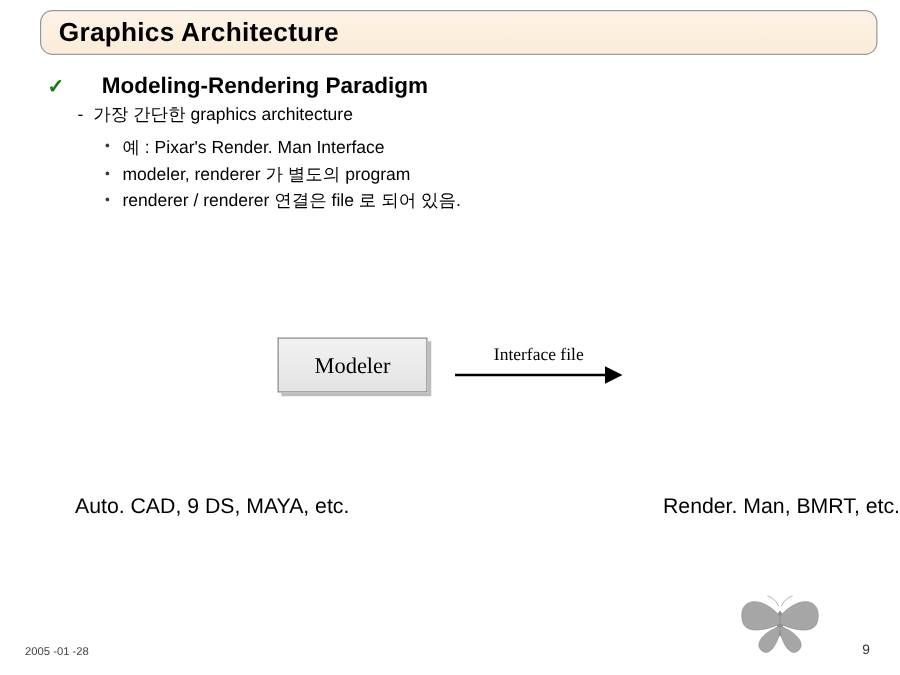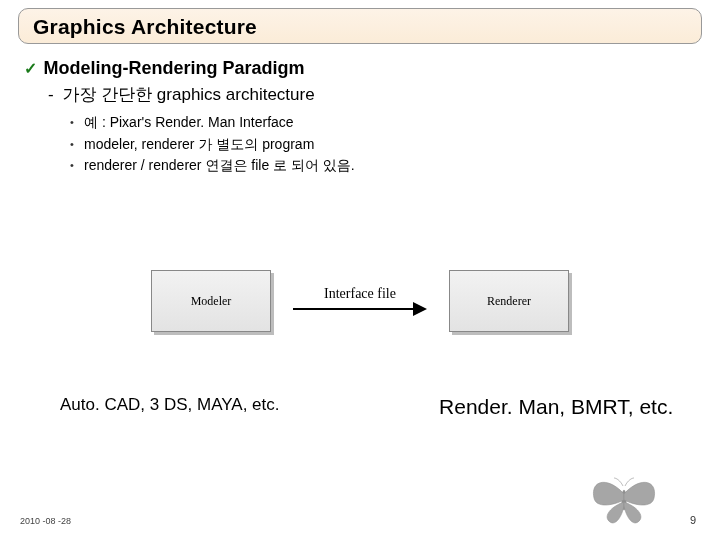--- a/index.html
+++ b/index.html
@@ -1,57 +1,57 @@
 <!DOCTYPE html>
 <html><head>
 <meta charset="utf-8">
 <style>
   * { box-sizing: border-box; margin: 0; padding: 0; }
   html, body { width: 720px; height: 540px; font-family: "Malgun Gothic", "Segoe UI", Arial, sans-serif; background: #fff; color: #000; }
-  .slide { width: 720px; height: 540px; position: relative; padding: 8px 18px 0 18px; }
+  .slide { width: 720px; height: 540px; position: relative; padding: 8px 18px 0 32px; }
   .title-bar {
     border: 1px solid #999;
     border-radius: 10px;
     background: linear-gradient(#fdf3e7, #fbecd8);
     padding: 6px 14px 4px 14px;
     margin-bottom: 14px;
   }
   .title-bar h1 { font-size: 21px; font-weight: bold; letter-spacing: 0.2px; }
   .body { padding-left: 6px; }
   .line1 { display: flex; align-items: baseline; gap: 6px; margin-bottom: 4px; }
   .check { color: #1a7a1a; font-size: 16px; font-weight: bold; }
-  .heading { font-size: 18px; font-weight: bold; }
-  .line2 { padding-left: 24px; font-size: 17px; margin-bottom: 6px; }
+  .heading { font-size: 18px; font-weight: bold; margin-left: 24px; }
+  .line2 { padding-left: 24px; font-size: 14px; margin-bottom: 6px; }
   .line2 .dash { margin-right: 4px; }
   .bullets { padding-left: 60px; font-size: 14px; line-height: 1.55; }
   .bullets li { list-style: none; position: relative; }
   .bullets li::before { content: "•"; position: absolute; left: -14px; color: #333; font-size: 11px; top: 2px; }
   .diagram { position: absolute; top: 270px; left: 0; width: 720px; display: flex; justify-content: center; align-items: center; gap: 22px; }
   .box {
-    width: 120px; height: 62px;
+    width: 120px; height: 44px;
     background: linear-gradient(#f2f2f2, #e3e3e3);
     border: 1px solid #888;
     box-shadow: 3px 3px 0 #bdbdbd;
     display: flex; align-items: center; justify-content: center;
     font-family: Georgia, "Times New Roman", serif;
-    font-size: 12px;
+    font-size: 18px;
   }
   .arrow-wrap { display: flex; flex-direction: column; align-items: center; gap: 0; text-align: right; }
   .arrow-label { font-family: Georgia, "Times New Roman", serif; font-size: 14px; }
   .arrow-line { display: flex; align-items: center; }
   .arrow-shaft { width: 120px; height: 2px; background: #000; }
   .arrow-head {
     width: 0; height: 0;
     border-left: 14px solid #000;
     border-top: 7px solid transparent;
     border-bottom: 7px solid transparent;
   }
   .captions { position: absolute; top: 395px; left: 0; width: 720px; display: flex; }
   .cap-left { width: 52%; text-align: left; padding-left: 60px; font-size: 17px; }
-  .cap-right { width: 48%; text-align: center; padding-left: 18px; font-size: 21px; }
+  .cap-right { width: 48%; text-align: right; padding-left: 18px; font-size: 17px; }
   .footer-date { position: absolute; bottom: 14px; left: 20px; font-size: 9px; color: #444; }
   .footer-page { position: absolute; bottom: 14px; right: 24px; font-size: 11px; color: #333; }
   .butterfly { position: absolute; bottom: 8px; right: 56px; opacity: 0.65; }
 </style>
 </head>
 <body>
 
 <div class="slide">
 
   <div class="title-bar">
@@ -76,38 +76,37 @@
 
   <div class="diagram">
     <div class="box">Modeler</div>
     <div class="arrow-wrap">
       <div class="arrow-label">Interface file</div>
       <div class="arrow-line">
         <div class="arrow-shaft"></div>
         <div class="arrow-head"></div>
       </div>
     </div>
-    <div class="box">Renderer</div>
   </div>
 
   <div class="captions">
-    <div class="cap-left">Auto. CAD, 3 DS, MAYA, etc.</div>
+    <div class="cap-left">Auto. CAD, 9 DS, MAYA, etc.</div>
     <div class="cap-right">Render. Man, BMRT, etc.</div>
   </div>
 
   <div class="butterfly">
     <svg width="80" height="56" viewBox="0 0 80 56">
       <g fill="#777" stroke="#555" stroke-width="0.6">
         <ellipse cx="40" cy="28" rx="2.2" ry="10" fill="#555"></ellipse>
         <path d="M40 22 C 24 4, 6 8, 10 26 C 12 36, 28 34, 40 28 Z"></path>
         <path d="M40 22 C 56 4, 74 8, 70 26 C 68 36, 52 34, 40 28 Z"></path>
         <path d="M40 30 C 28 34, 18 44, 26 50 C 32 54, 38 44, 40 34 Z"></path>
         <path d="M40 30 C 52 34, 62 44, 54 50 C 48 54, 42 44, 40 34 Z"></path>
         <path d="M39 14 C 36 8, 32 6, 30 6" fill="none"></path>
         <path d="M41 14 C 44 8, 48 6, 50 6" fill="none"></path>
       </g>
     </svg>
   </div>
 
-  <div class="footer-date">2010 -08 -28</div>
+  <div class="footer-date">2005 -01 -28</div>
   <div class="footer-page">9</div>
 
 </div>
 
 </body></html>

